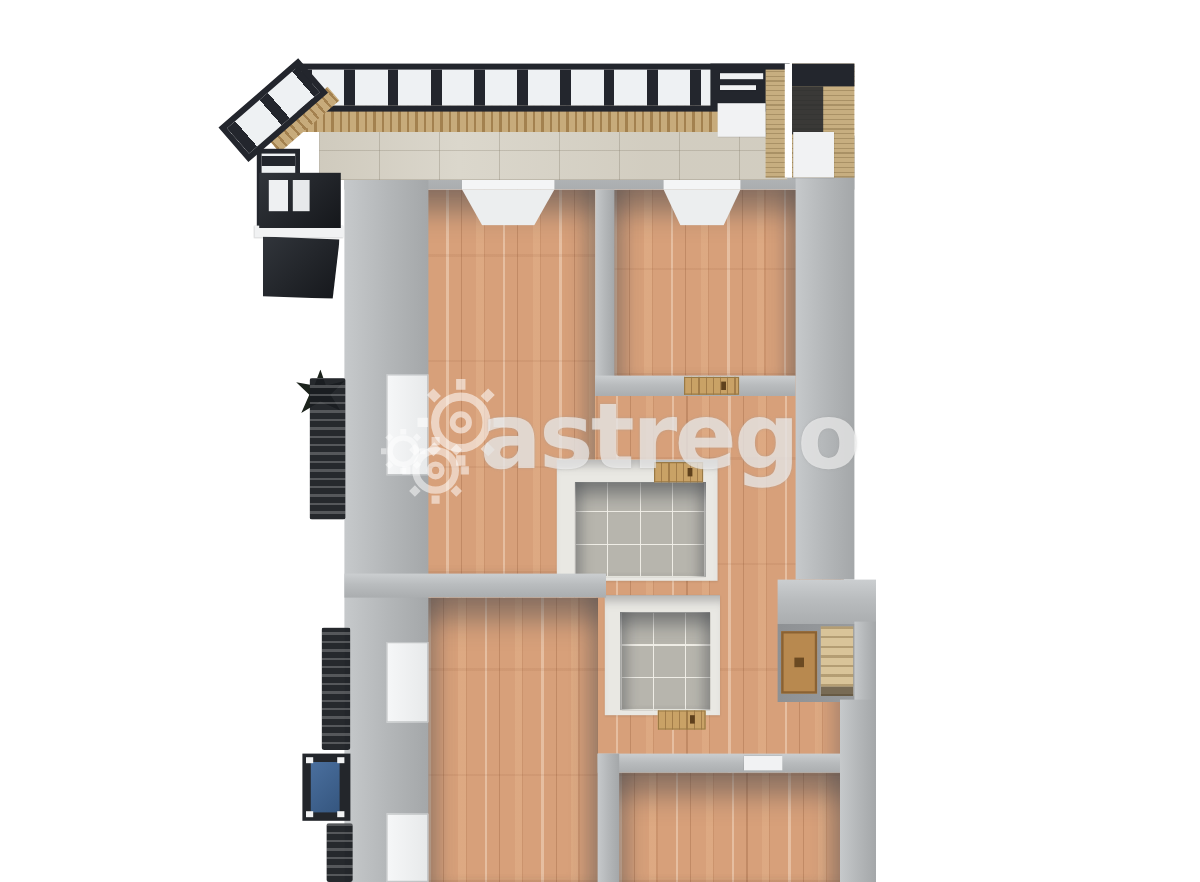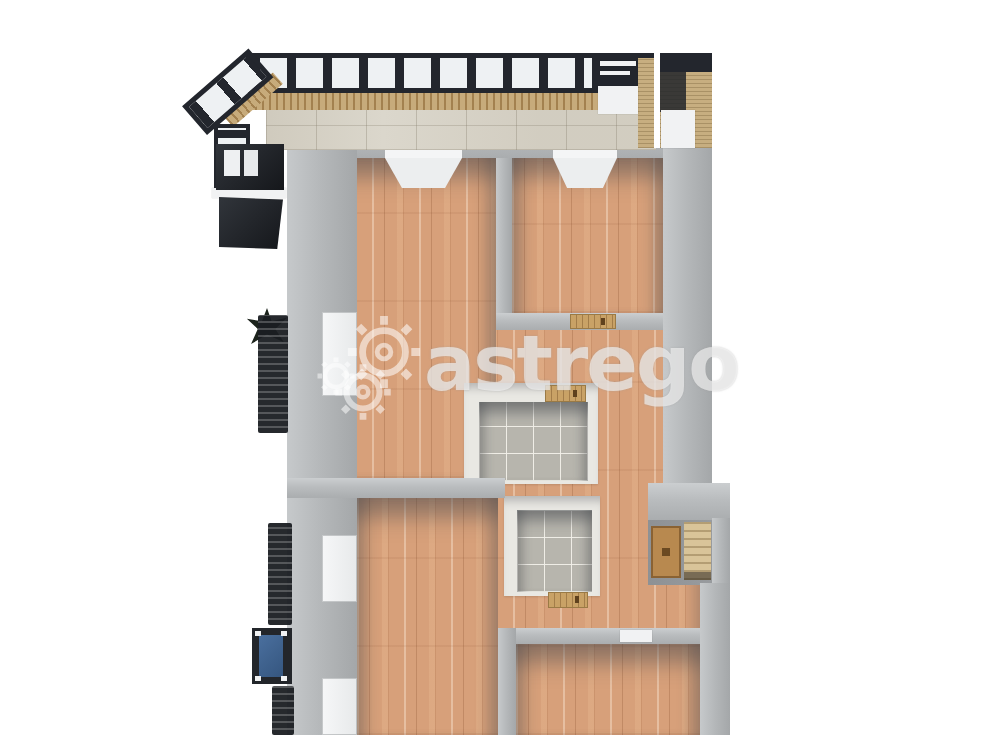--- a/index.html
+++ b/index.html
@@ -170,16 +170,16 @@
         <circle cx="40" cy="40" r="7" stroke-width="6"></circle>
         <path stroke-width="9" d="M68 40H77M40 68V77M12 40H3M40 12V3M59.8 59.8L66.2 66.2M20.2 59.8L13.8 66.2M20.2 20.2L13.8 13.8M59.8 20.2L66.2 13.8"></path>
       </g>
     </svg>
     <svg class="gear" style="left:316px;top:356px;" width="40" height="40" viewBox="0 0 80 80">
       <g fill="none" stroke="rgba(255,255,255,0.5)">
         <circle cx="40" cy="40" r="22" stroke-width="9"></circle>
         <path stroke-width="10" d="M68 40H77M40 68V77M12 40H3M40 12V3M59.8 59.8L66.2 66.2M20.2 59.8L13.8 66.2M20.2 20.2L13.8 13.8M59.8 20.2L66.2 13.8"></path>
       </g>
     </svg>
-    <div class="wm-text" style="left:424px;top:326px;">astrego</div>
+    <div class="wm-text" style="left:400px;top:326px;">astrego</div>
   </div>
 
 </div>
 
 </body></html>

